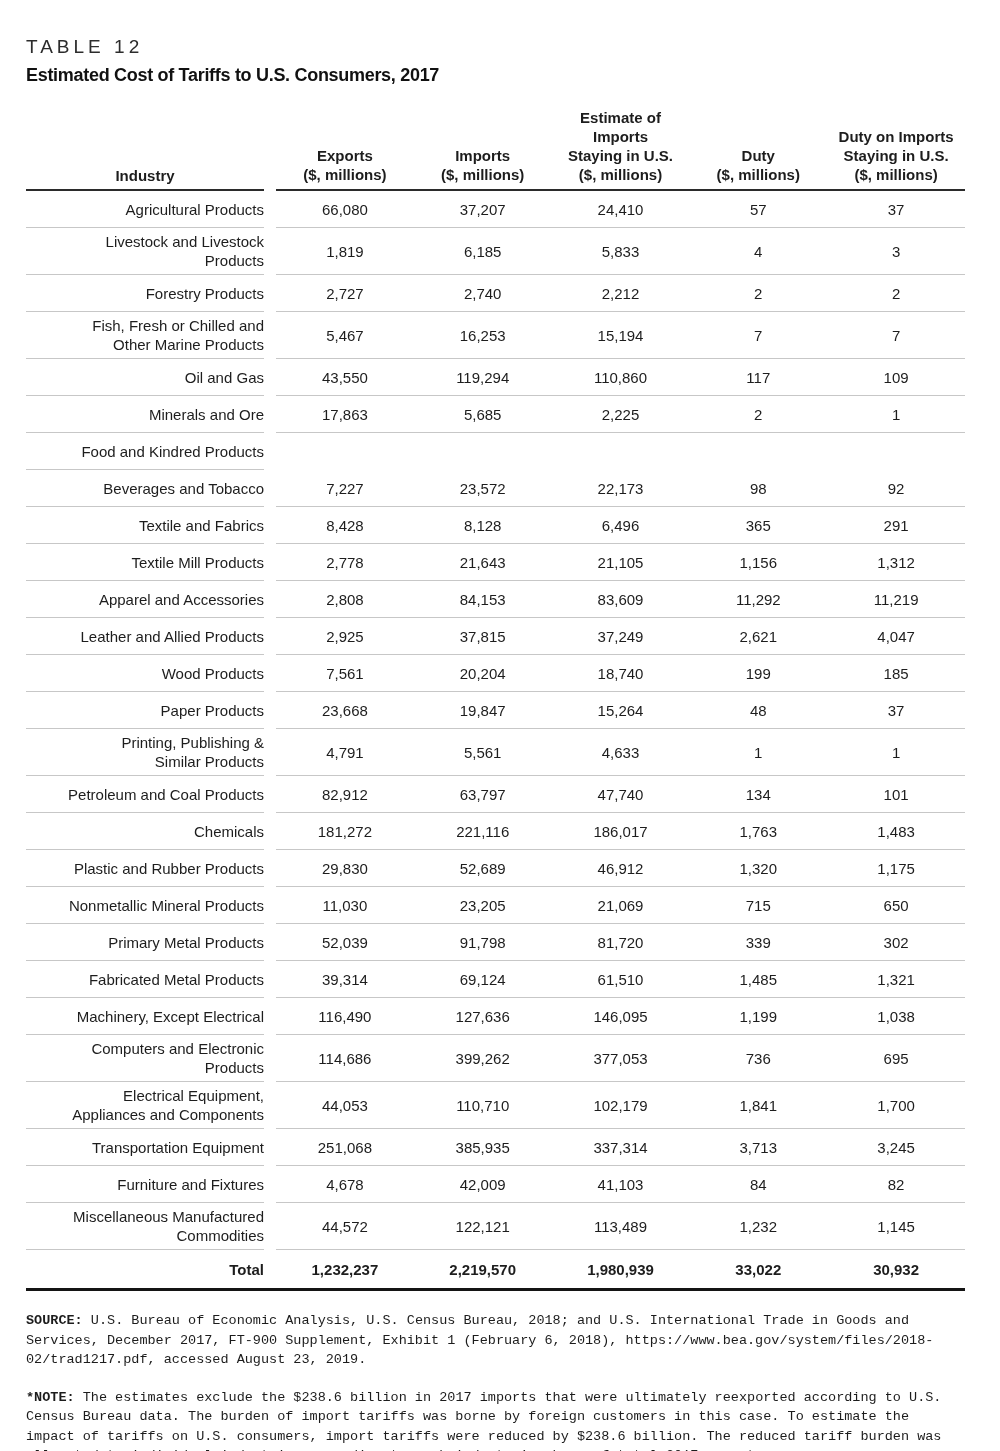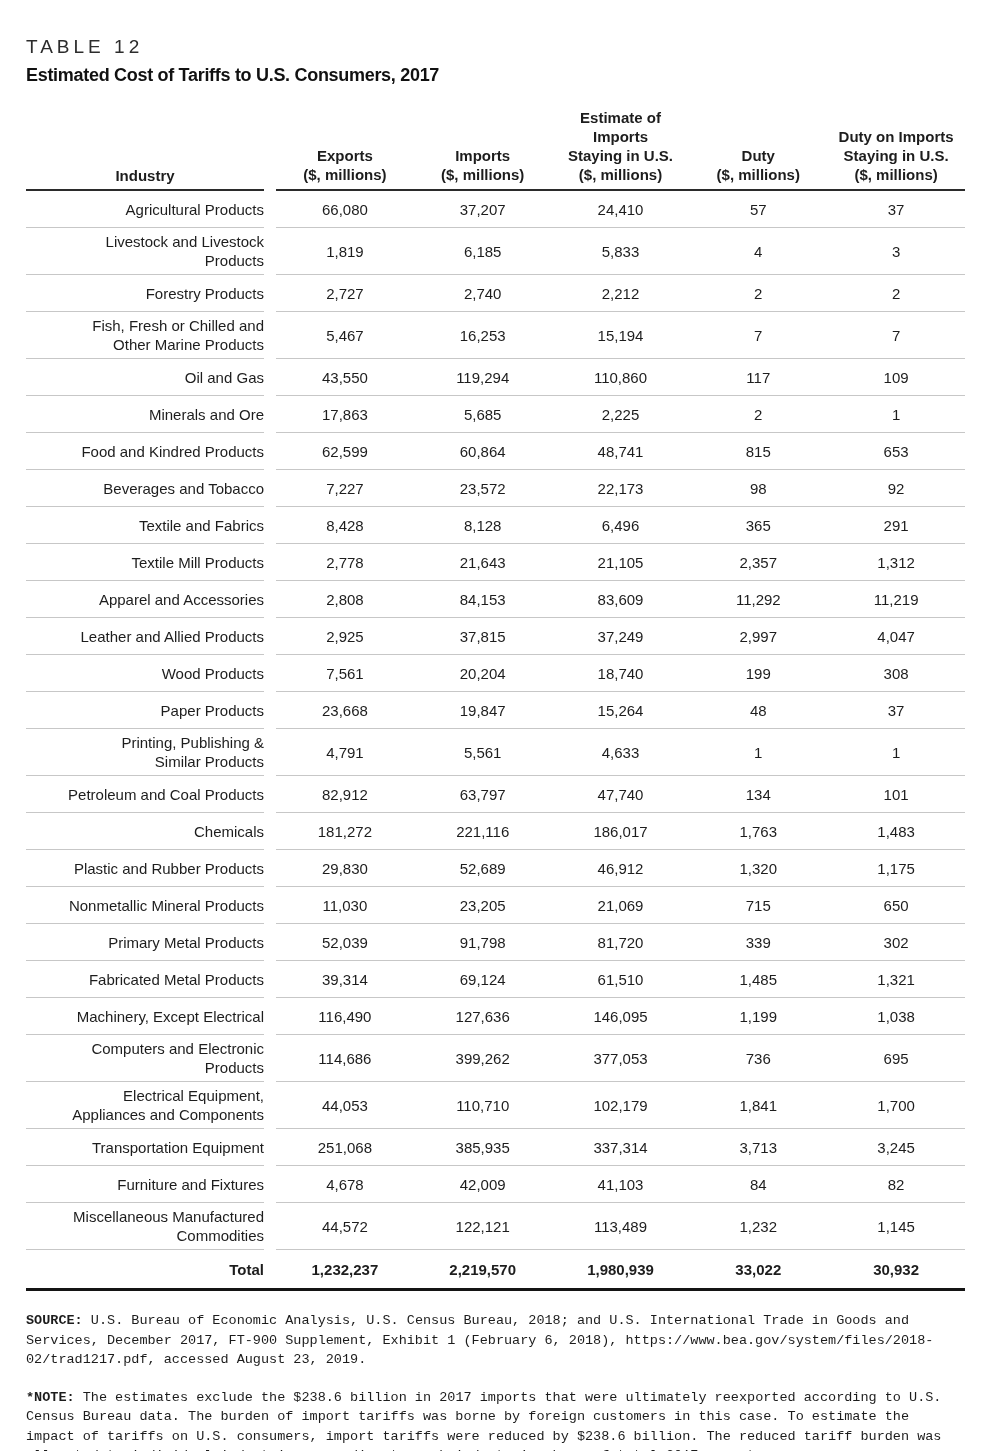--- a/index.html
+++ b/index.html
@@ -209,27 +209,20 @@
       <div class="num">17,863</div>
       <div class="num">5,685</div>
       <div class="num">2,225</div>
       <div class="num">2</div>
       <div class="num">1</div>
     </div>
   </div>
 
   <div class="trow">
     <div class="industry">Food and Kindred Products</div>
-    <div class="data">
-      <div class="num">62,599</div>
-      <div class="num">60,864</div>
-      <div class="num">48,741</div>
-      <div class="num">815</div>
-      <div class="num">653</div>
-    </div>
   </div>
 
   <div class="trow">
     <div class="industry">Beverages and Tobacco</div>
     <div class="data">
       <div class="num">7,227</div>
       <div class="num">23,572</div>
       <div class="num">22,173</div>
       <div class="num">98</div>
       <div class="num">92</div>
@@ -246,21 +239,21 @@
       <div class="num">291</div>
     </div>
   </div>
 
   <div class="trow">
     <div class="industry">Textile Mill Products</div>
     <div class="data">
       <div class="num">2,778</div>
       <div class="num">21,643</div>
       <div class="num">21,105</div>
-      <div class="num">2,357</div>
+      <div class="num">1,156</div>
       <div class="num">1,312</div>
     </div>
   </div>
 
   <div class="trow">
     <div class="industry">Apparel and Accessories</div>
     <div class="data">
       <div class="num">2,808</div>
       <div class="num">84,153</div>
       <div class="num">83,609</div>
@@ -268,33 +261,33 @@
       <div class="num">11,219</div>
     </div>
   </div>
 
   <div class="trow">
     <div class="industry">Leather and Allied Products</div>
     <div class="data">
       <div class="num">2,925</div>
       <div class="num">37,815</div>
       <div class="num">37,249</div>
-      <div class="num">2,997</div>
+      <div class="num">2,621</div>
       <div class="num">4,047</div>
     </div>
   </div>
 
   <div class="trow">
     <div class="industry">Wood Products</div>
     <div class="data">
       <div class="num">7,561</div>
       <div class="num">20,204</div>
       <div class="num">18,740</div>
       <div class="num">199</div>
-      <div class="num">308</div>
+      <div class="num">185</div>
     </div>
   </div>
 
   <div class="trow">
     <div class="industry">Paper Products</div>
     <div class="data">
       <div class="num">23,668</div>
       <div class="num">19,847</div>
       <div class="num">15,264</div>
       <div class="num">48</div>

